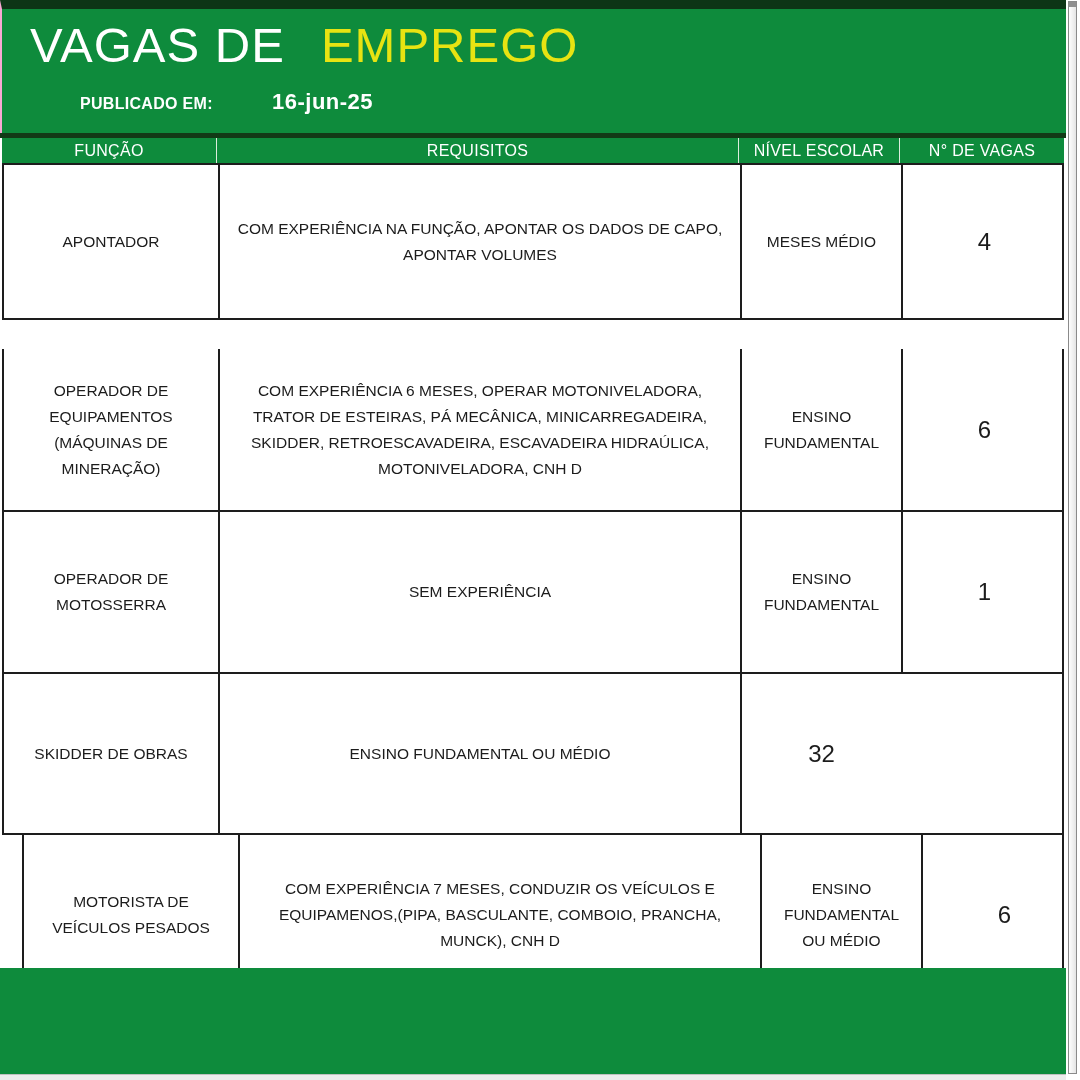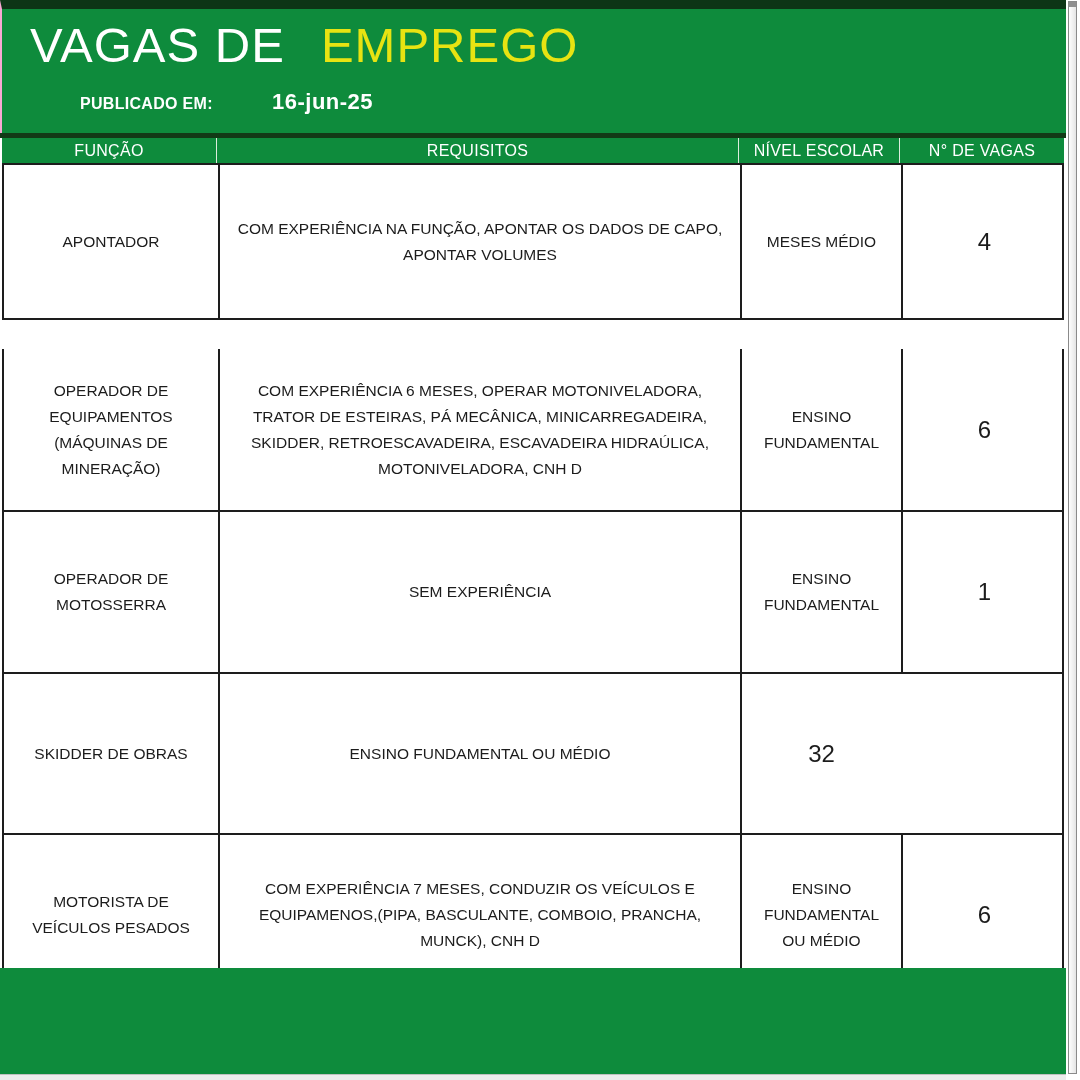--- a/index.html
+++ b/index.html
@@ -102,21 +102,21 @@
         <div class="tcell">OPERADOR DE MOTOSSERRA</div>
         <div class="tcell">SEM EXPERIÊNCIA</div>
         <div class="tcell">ENSINO FUNDAMENTAL</div>
         <div class="tcell vagas">1</div>
       </div>
       <div class="trow" style="height: 161px;">
         <div class="tcell">SKIDDER DE OBRAS</div>
         <div class="tcell">ENSINO FUNDAMENTAL OU MÉDIO</div>
         <div class="tcell vagas">32</div>
       </div>
-      <div class="trow" style="height: 162px;">
+      <div class="trow" style="height: 162px; margin-left: 20px;">
         <div class="tcell">MOTORISTA DE VEÍCULOS PESADOS</div>
         <div class="tcell">COM EXPERIÊNCIA 7 MESES, CONDUZIR OS VEÍCULOS E EQUIPAMENOS,(PIPA, BASCULANTE, COMBOIO, PRANCHA, MUNCK), CNH D</div>
         <div class="tcell">ENSINO FUNDAMENTAL OU MÉDIO</div>
         <div class="tcell vagas">6</div>
       </div>
     </div>
 
   <div class="footer-block"></div>
   <div class="bottom-strip"></div>
 

